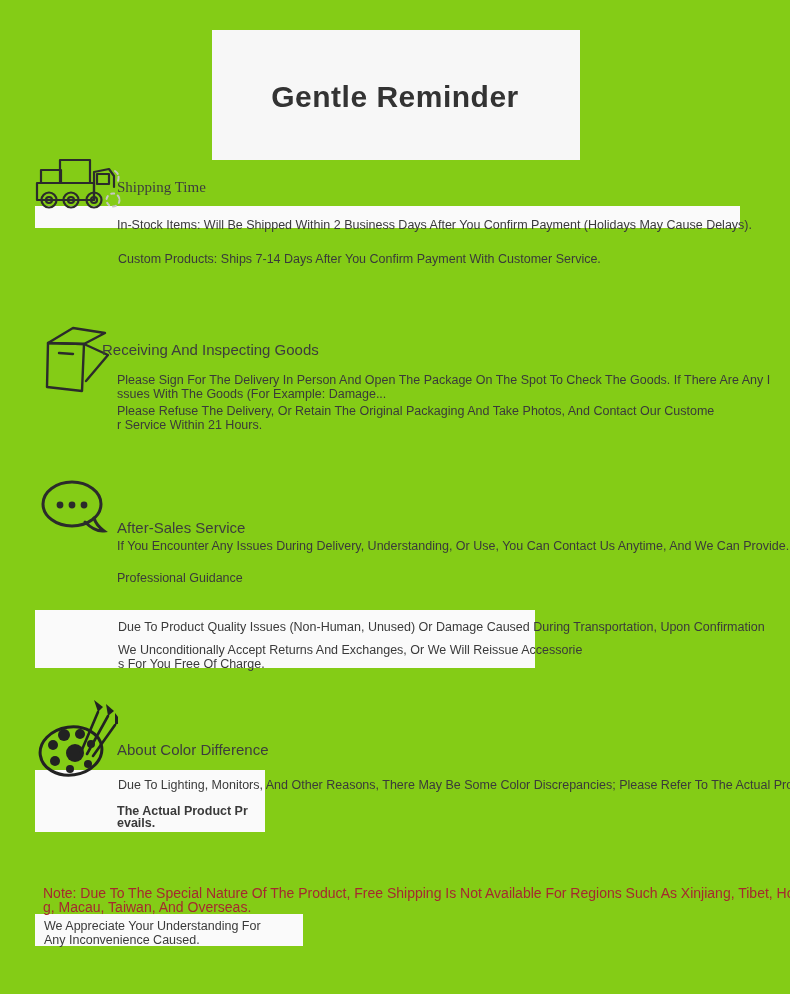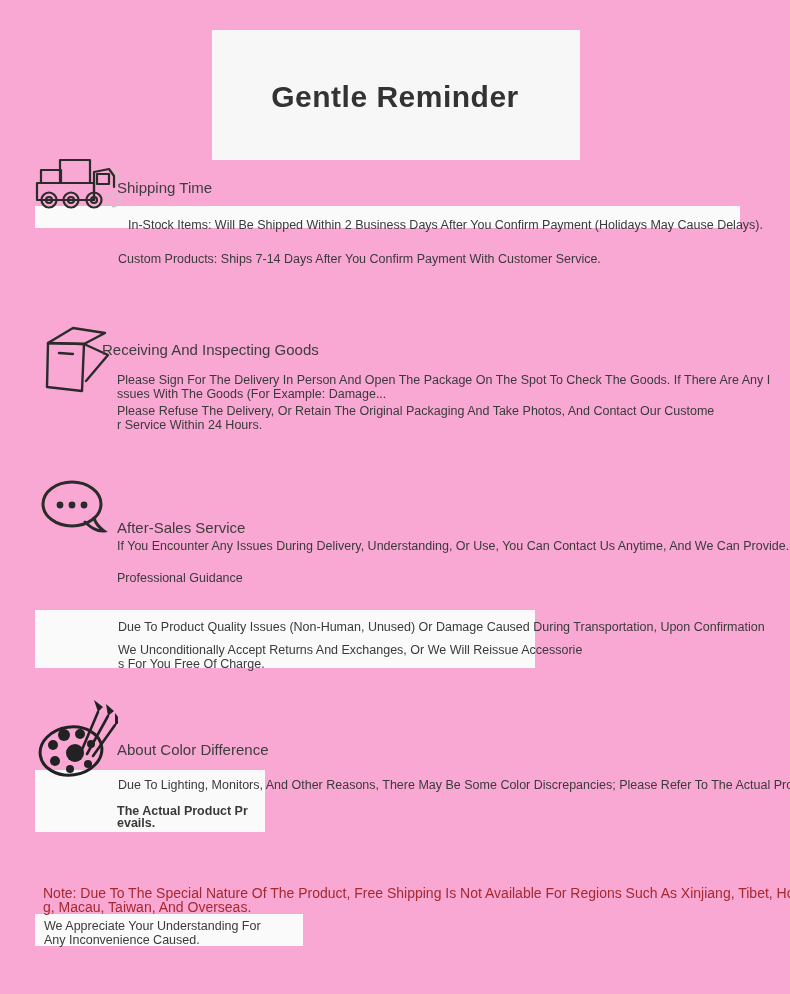--- a/index.html
+++ b/index.html
@@ -1,20 +1,20 @@
 <!DOCTYPE html>
 <html><head>
 <meta charset="utf-8">
 <style>
   * { margin:0; padding:0; box-sizing:border-box; }
   html,body { background:#ffffff; }
   #page {
     position:relative;
     width:790px; height:994px;
-    background:#f9a8d4;
+    background:#84cc16;
     overflow:hidden;
     font-family:"Liberation Sans", sans-serif;
     color:#3a3a3a;
   }
   .bg-patch { position:absolute; background:#f7f7f7; }
   .bg-patch.faint { background:#fafafa; }
 
   .page-title {
     position:absolute; top:80px; left:0; width:790px;
     text-align:center;
@@ -67,39 +67,39 @@
           <circle cx="38" cy="43" r="3"></circle>
         <circle cx="61" cy="43" r="7.5"></circle>
           <circle cx="61" cy="43" r="3"></circle>
       </g>
       <g stroke="#c7c7c7" stroke-width="2" fill="none" stroke-linecap="round">
         <path d="M82 14 q5 3 3 10" stroke-dasharray="4 3"></path>
         <circle cx="80" cy="43" r="6.5" stroke-dasharray="3 4"></circle>
       </g>
     </svg>
   </div>
-  <div class="sec-heading" style="left:117px; top:179px;">Shipping Time</div>
-  <div class="para" style="left:128px; top:218px;">In-Stock Items: Will Be Shipped Within 2 Business Days After You Confirm Payment (Holidays May Cause Delays).</div>
+  <div class="sec-heading" style="left:117px; top:179px;font-family:Liberation Serif, serif;">Shipping Time</div>
+  <div class="para" style="left:117px; top:218px;">In-Stock Items: Will Be Shipped Within 2 Business Days After You Confirm Payment (Holidays May Cause Delays).</div>
   <div class="para" style="left:118px; top:252px;">Custom Products: Ships 7-14 Days After You Confirm Payment With Customer Service.</div>
 
   <div class="icon-box" style="left:38px; top:322px;">
     <svg width="76" height="74" viewBox="0 0 76 74">
       <g stroke="#2b2b2b" stroke-width="2.4" fill="none" stroke-linejoin="round" stroke-linecap="round">
         <path d="M10 21 L35 6 L67 11 L46 22 Z"></path>
         <path d="M10 21 L46 22 L44 69 L9 65 Z"></path>
         <path d="M46 22 L70 33 L48 59"></path>
         <line x1="21" y1="31" x2="35" y2="32"></line>
       </g>
     </svg>
   </div>
   <div class="sec-heading" style="left:102px; top:341px;">Receiving And Inspecting Goods</div>
   <div class="para" style="left:117px; top:373px;">Please Sign For The Delivery In Person And Open The Package On The Spot To Check The Goods. If There Are Any I
 ssues With The Goods (For Example: Damage...</div>
   <div class="para" style="left:117px; top:404px;">Please Refuse The Delivery, Or Retain The Original Packaging And Take Photos, And Contact Our Custome
-r Service Within 24 Hours.</div>
+r Service Within 21 Hours.</div>
 
   <div class="icon-box" style="left:38px; top:477px;">
     <svg width="72" height="62" viewBox="0 0 72 62">
       <g stroke="#2b2b2b" stroke-width="3" fill="none" stroke-linecap="round">
         <ellipse cx="34" cy="27" rx="29" ry="22"></ellipse>
         <path d="M47 45 Q 57 55 66 54 Q 58 48 56 41"></path>
       </g>
       <g fill="#2b2b2b">
         <circle cx="22" cy="28" r="3.4"></circle>
         <circle cx="34" cy="28" r="3.4"></circle>

